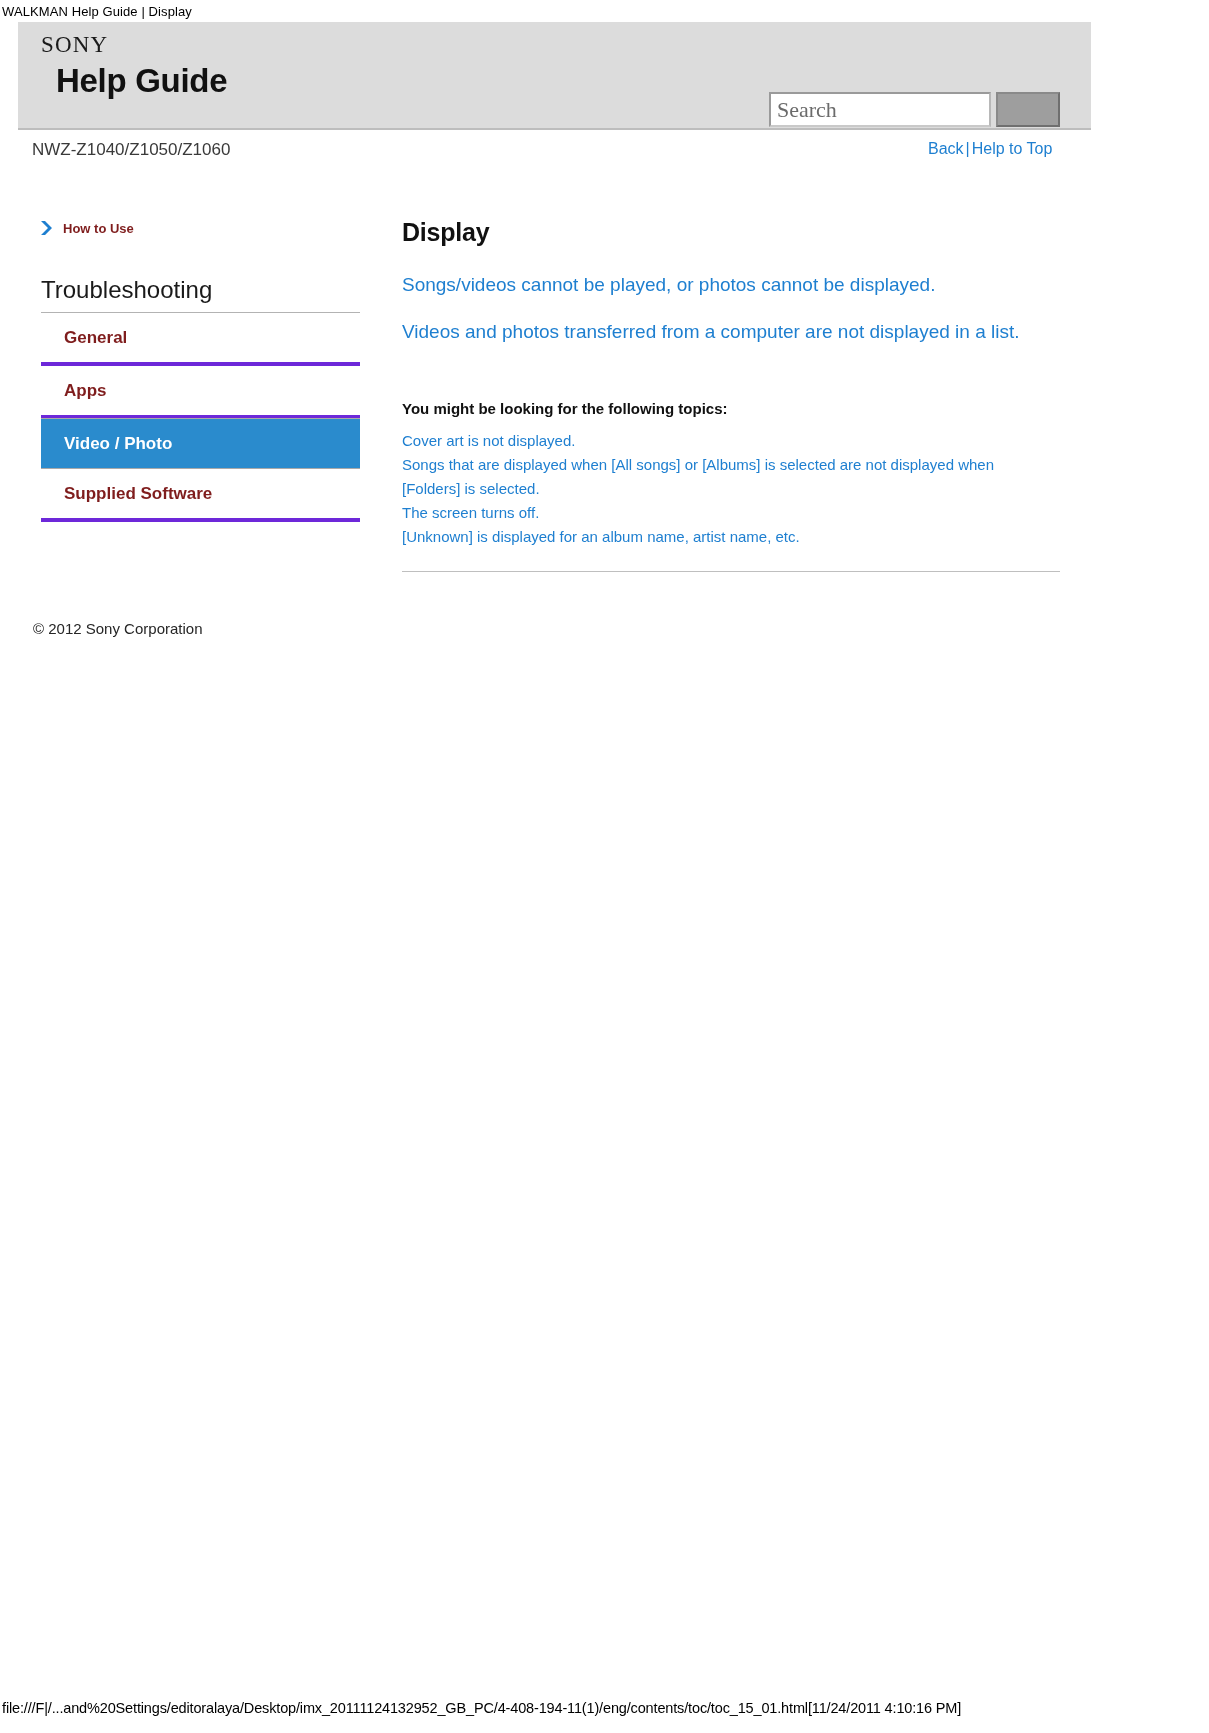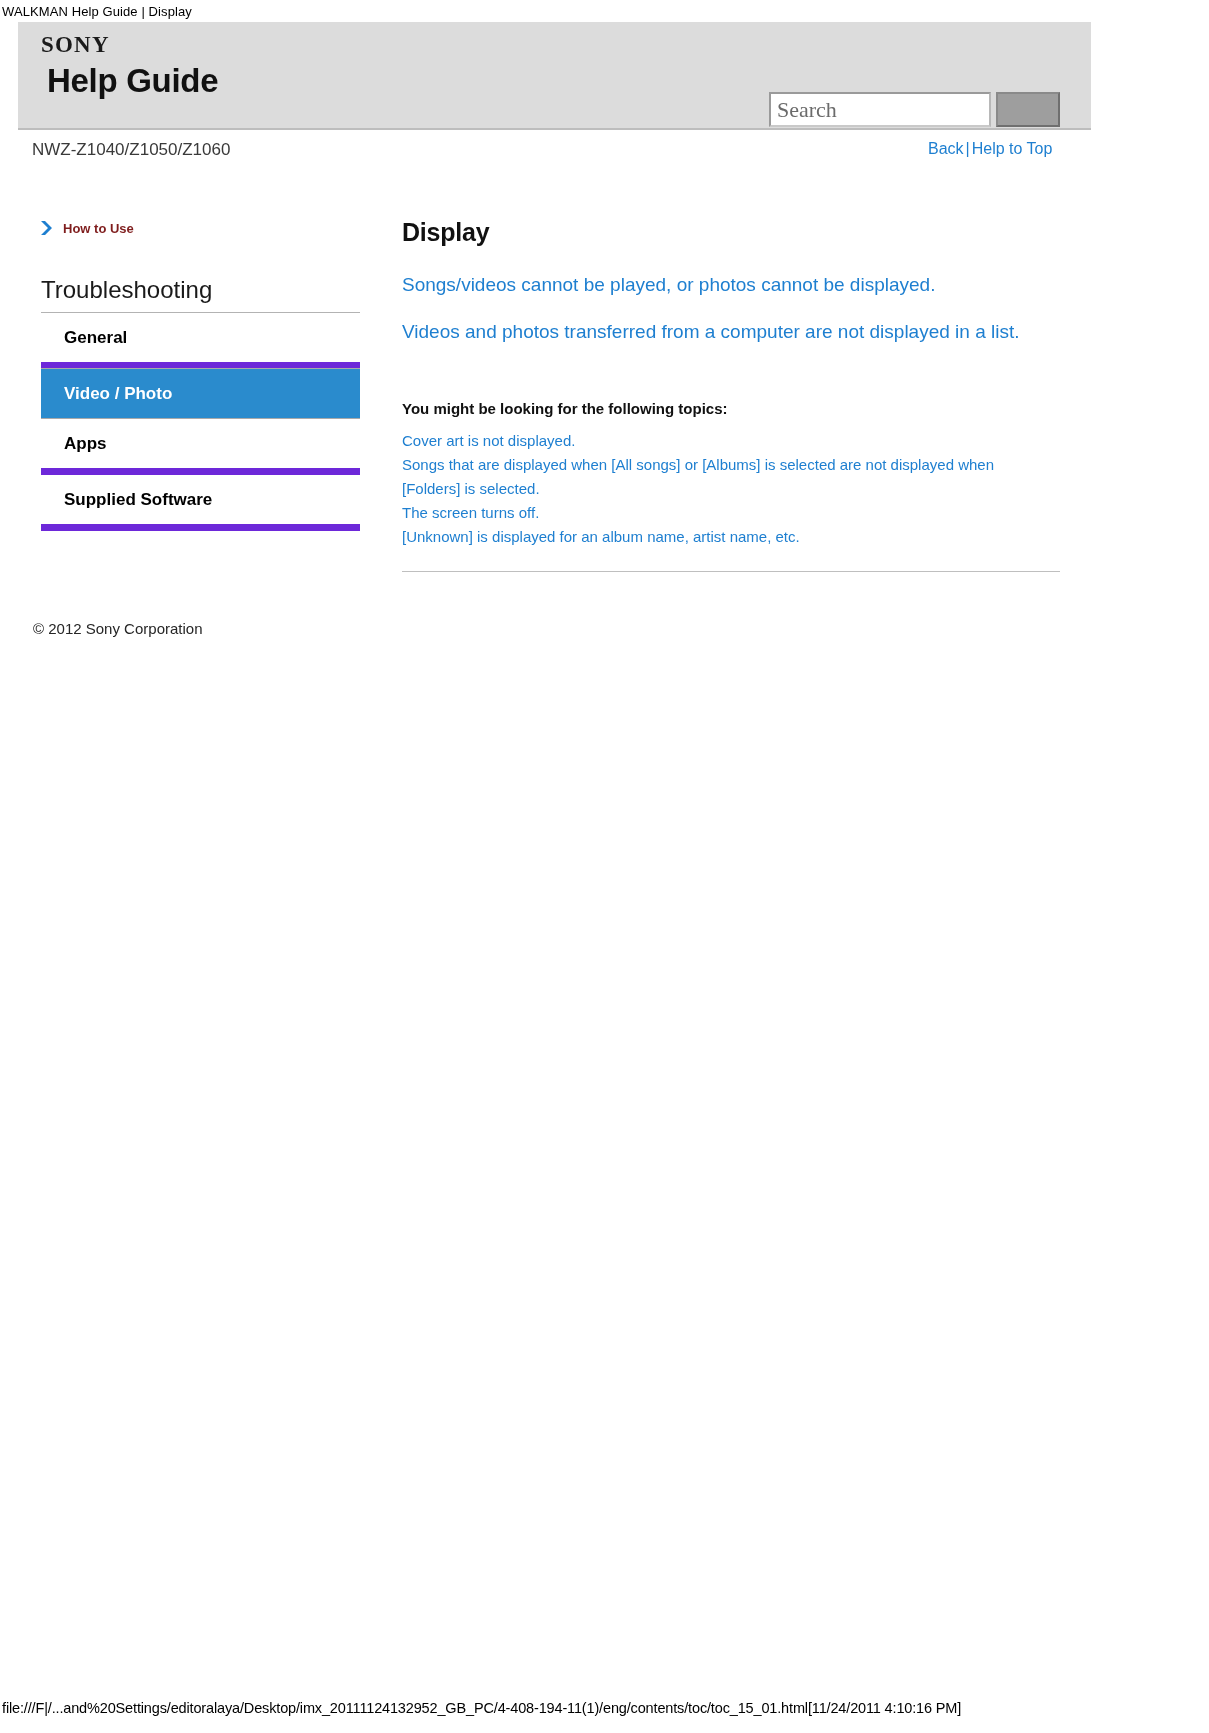--- a/index.html
+++ b/index.html
@@ -37,29 +37,29 @@
     height: 108px;
     background: #dcdcdc;
     border-bottom: 2px solid #bdbdbd;
     box-sizing: border-box;
   }
   .sony-logo {
     position: absolute;
     top: 10px;
     left: 23px;
     font-family: "Liberation Serif", serif;
-    font-weight: bold;
+    font-weight: normal;
     font-size: 23px;
     letter-spacing: 1.2px;
     color: #1a1a1a;
   }
   .help-guide-title {
     position: absolute;
     top: 40px;
-    left: 29px;
+    left: 38px;
     font-size: 33px;
     font-weight: bold;
     color: #111111;
     letter-spacing: -0.3px;
   }
 
   
   .search-wrap {
     position: absolute;
     top: 70px;
@@ -141,23 +141,23 @@
   .section-title {
     font-size: 24px;
     color: #1a1a1a;
     padding-bottom: 8px;
     border-bottom: 1px solid #b3b3b3;
     margin-bottom: 0;
   }
   .nav-item {
     font-size: 17px;
     font-weight: bold;
-    color: #000000;
+    color: #7f1d1d;
     padding: 15px 0 14px 23px;
-    border-bottom: 7px solid #6d28d9;
+    border-bottom: 4px solid #6d28d9;
     cursor: pointer;
     box-sizing: border-box;
   }
   .nav-item.active {
     background: #2a8bcd;
     color: #ffffff;
     border-bottom: 1px solid #a9a9a9;
     border-top: 1px solid #a9a9a9;
     margin-top: -1px;
   }
@@ -250,22 +250,22 @@
   <div class="how-to-use">
     <svg class="arrow-icon" viewBox="0 0 15 16">
       <polygon points="0,1 7,8 0,15 4,15 11,8 4,1" fill="#1e7fd0"></polygon>
     </svg>
     <span class="how-to-use-label">How to Use</span>
   </div>
 
   <div class="section-title">Troubleshooting</div>
 
   <div class="nav-item">General</div>
+  <div class="nav-item">Apps</div>
   <div class="nav-item active">Video / Photo</div>
-  <div class="nav-item">Apps</div>
   <div class="nav-item">Supplied Software</div>
 
 </div>
 
 <div class="copyright">© 2012 Sony Corporation</div>
 
 <div class="content">
   <h1 class="page-title">Display</h1>
 
   <a class="primary-link" href="#">Songs/videos cannot be played, or photos cannot be displayed.</a>

